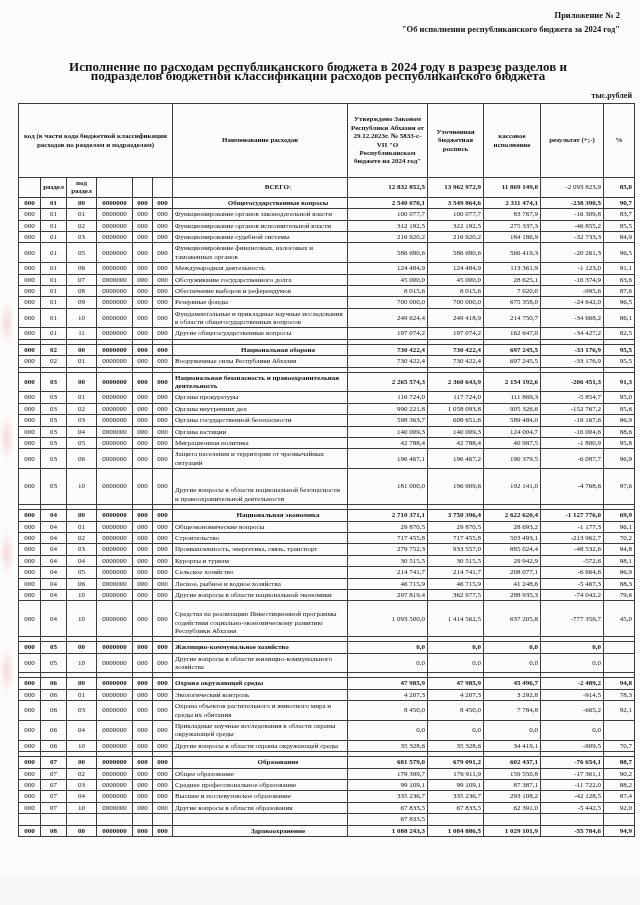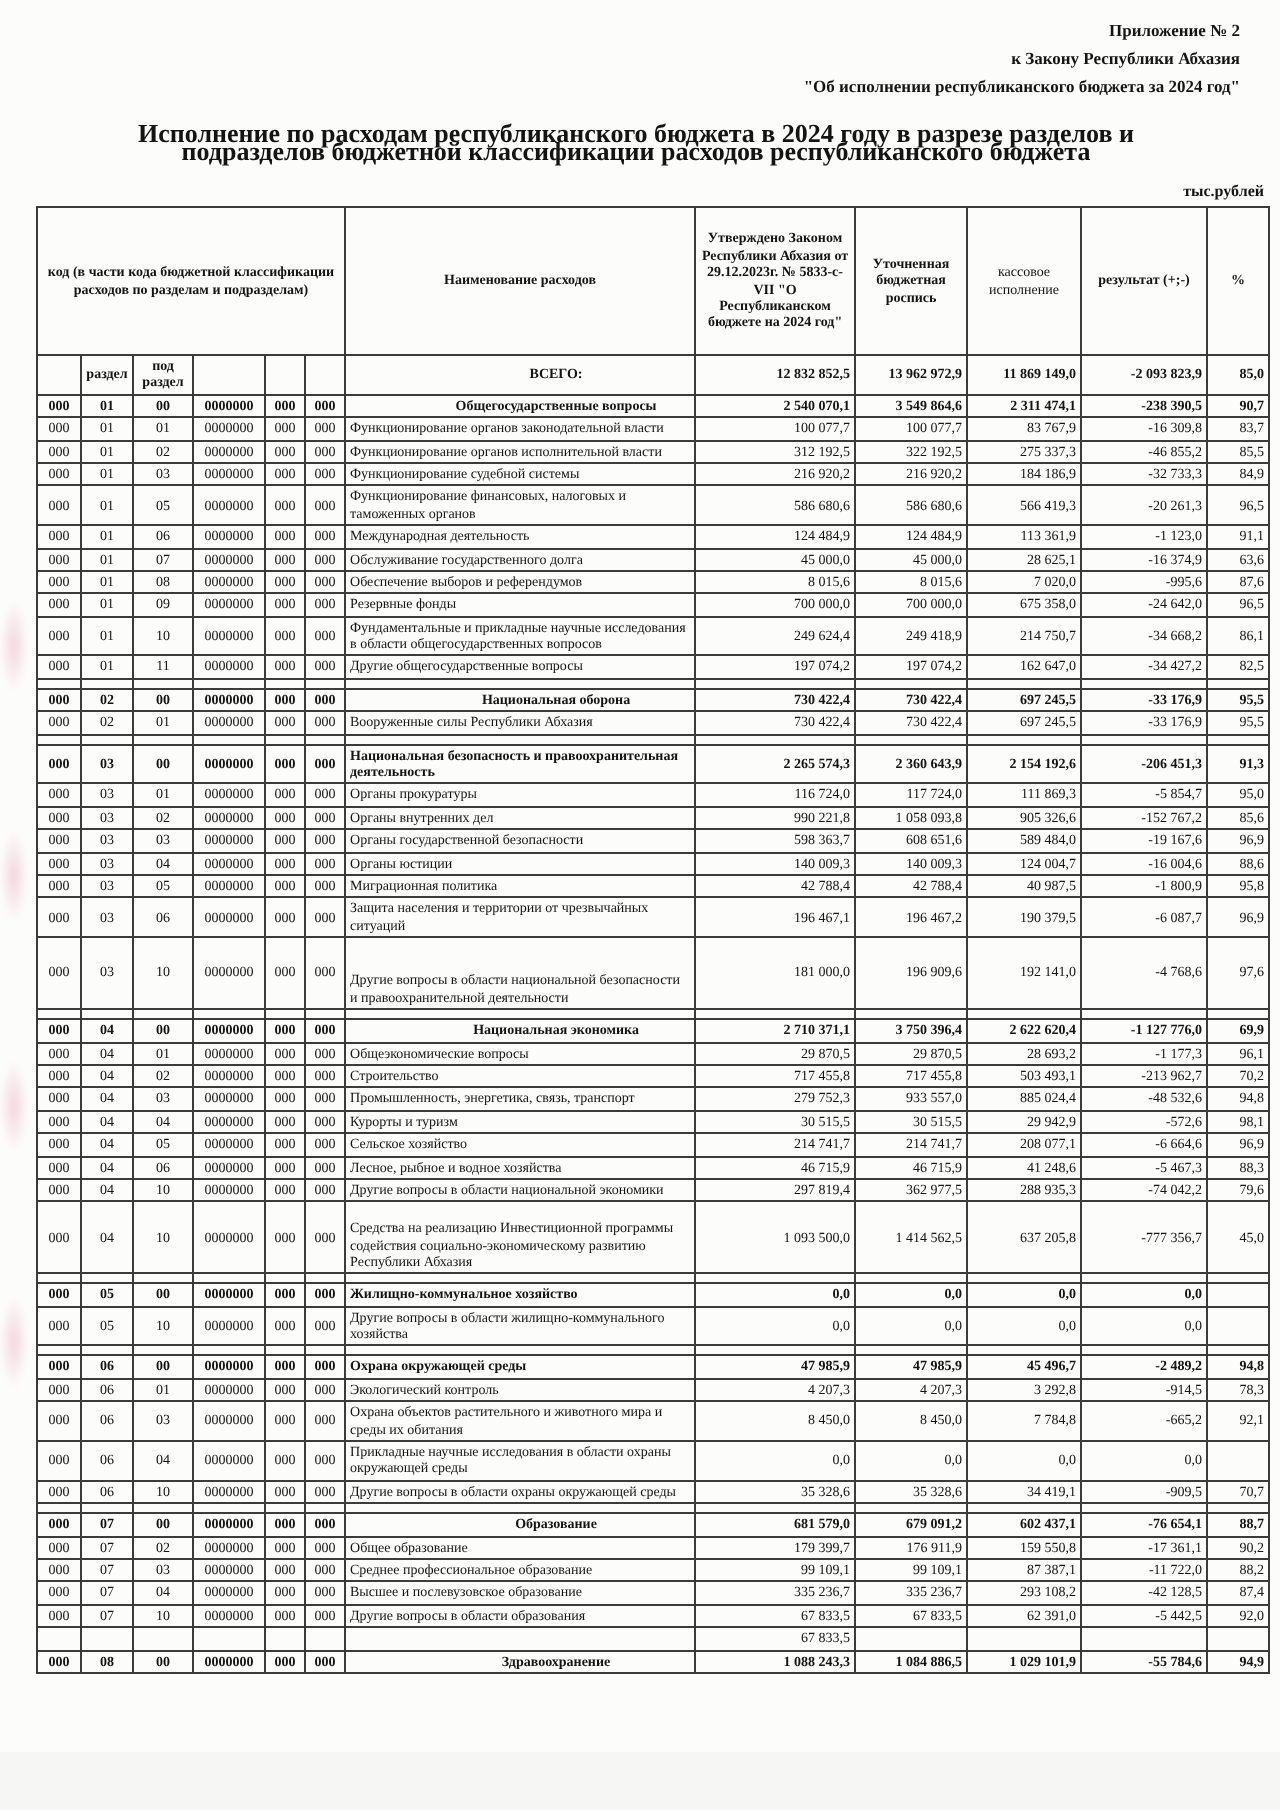--- a/index.html
+++ b/index.html
@@ -88,21 +88,20 @@
 
 <div class="page">
 
   <div class="scan-artifact" style="top:300px;"></div>
   <div class="scan-artifact" style="top:415px;"></div>
   <div class="scan-artifact" style="top:530px;"></div>
   <div class="scan-artifact" style="top:648px;"></div>
 
   <div class="appendix">
     <div>Приложение № 2</div>
-    <div>к Закону Республики Абхазия</div>
     <div>"Об исполнении республиканского бюджета за 2024 год"</div>
   </div>
 
   <div class="doc-title">Исполнение по расходам республиканского бюджета в 2024 году в разрезе  разделов и подразделов бюджетной классификации расходов республиканского бюджета</div>
 
   <div class="units">тыс.рублей</div>
 
   <table class="budget">
     <colgroup>
       <col style="width:22px">
@@ -117,36 +116,36 @@
       <col style="width:57px">
         <col style="width:63px">
         <col style="width:31px">
     </colgroup>
     <tbody>
       <tr class="hdr-top">
         <td class="hdr" colspan="6">код   (в части кода бюджетной классификации расходов по разделам и подразделам)</td>
         <td class="hdr">Наименование расходов</td>
         <td class="hdr">Утверждено Законом Республики Абхазия от 29.12.2023г.   № 5833-с-VII   "О Республиканском бюджете на 2024 год"</td>
         <td class="hdr">Уточненная бюджетная роспись</td>
-        <td class="hdr" style="font-weight:normal;">кассовое исполнение</td>
+        <td class="hdr" style="font-weight:bold;">кассовое исполнение</td>
         <td class="hdr">результат (+;-)</td>
         <td class="hdr">%</td>
       </tr>
       <tr class="total-row">
         <td class="code"></td>
         <td class="hdr" style="font-weight:bold;">раздел</td>
         <td class="hdr" style="font-weight:bold;">под раздел</td>
         <td class="code"></td>
         <td class="code"></td>
         <td class="code"></td>
         <td class="name center" style="font-weight:bold;">ВСЕГО:</td>
         <td class="val" style="font-weight:bold;">12 832 852,5</td>
         <td class="val" style="font-weight:bold;">13 962 972,9</td>
         <td class="val" style="font-weight:bold;">11 869 149,0</td>
-        <td class="val" style="font-weight:bold;padding-left:20px;">-2 093 823,9</td>
+        <td class="val" style="font-weight:normal;padding-left:20px;">-2 093 823,9</td>
         <td class="val" style="font-weight:bold;">85,0</td>
       </tr>
     </tbody>
     <tbody>
         <tr class="bold-row">
           <td class="code">000</td>
           <td class="code">01</td>
           <td class="code">00</td>
           <td class="code">0000000</td>
           <td class="code">000</td>

